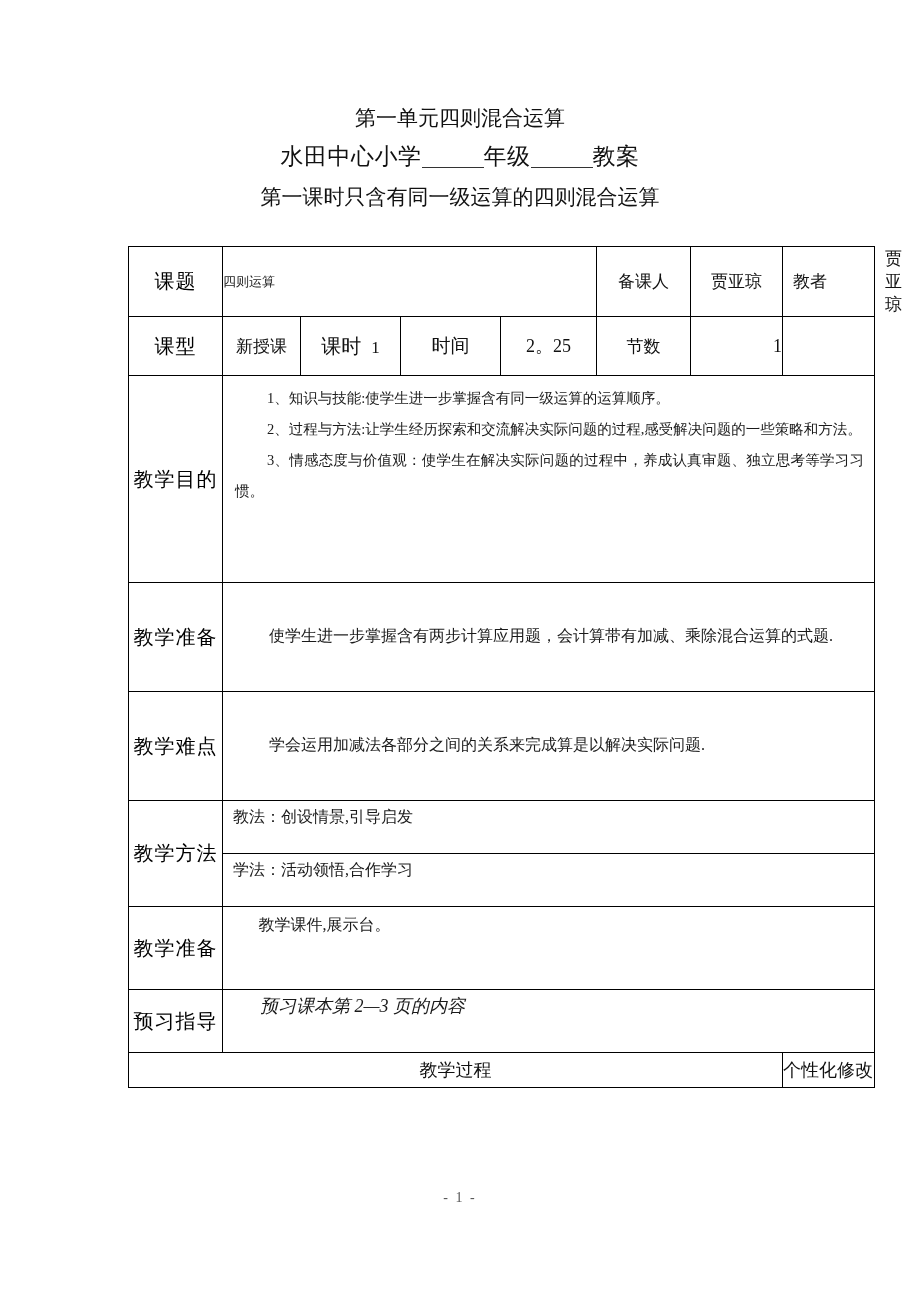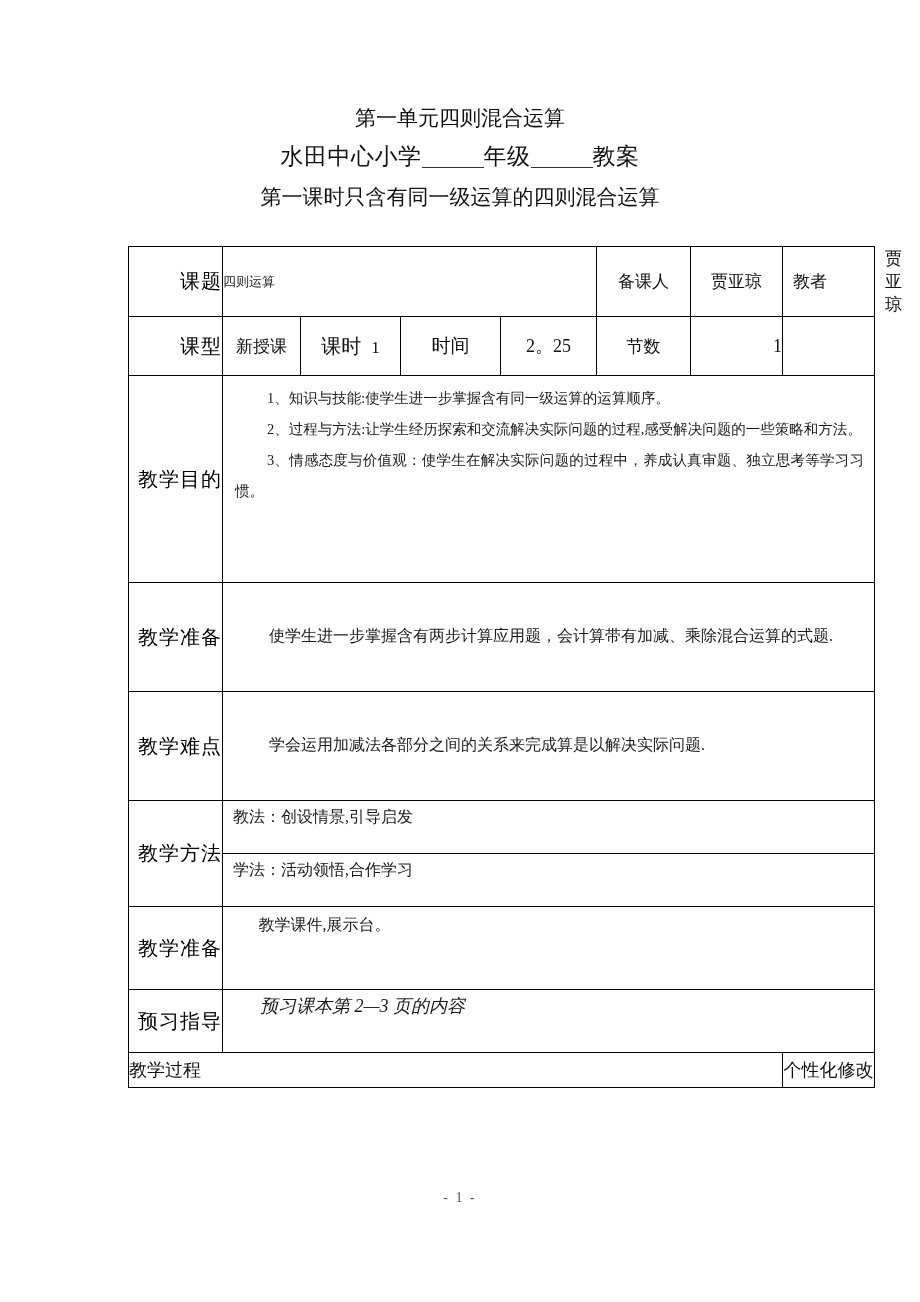--- a/index.html
+++ b/index.html
@@ -66,21 +66,21 @@
     table-layout: fixed;
   }
   table.lesson td {
     border: 1px solid #000;
     vertical-align: middle;
     padding: 0;
   }
 
   .lbl {
     font-size: 20px;
-    text-align: right;
+    text-align: center;
     letter-spacing: 1px;
     color: #000;
   }
   .cellpad { padding: 4px 8px; }
 
   .val-sm {
     font-size: 13px;
     padding-left: 10px;
     color: #222;
   }
@@ -150,27 +150,26 @@
   .preview-line {
     font-size: 18px;
     color: #1a1a1a;
     padding: 4px 10px 6px 10px;
     text-indent: 1.5em;
     font-style: italic;
   }
 
   .process-label {
     font-size: 18px;
-    text-align: left;
+    text-align: center;
     color: #111;
     padding: 6px 0;
   }
   .personal-label {
     font-size: 18px;
-    text-align: center;
     color: #111;
     padding: 6px 0;
     letter-spacing: 0px;
   }
 
   
   .footer {
     position: absolute;
     left: 0;
     top: 1190px;

